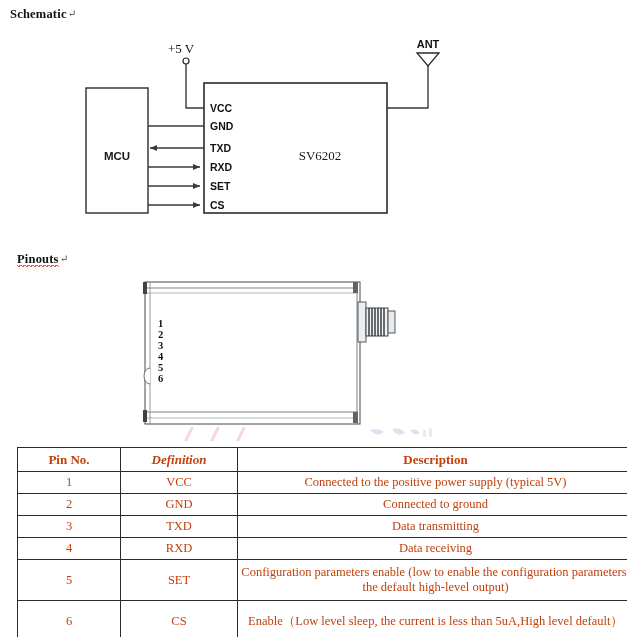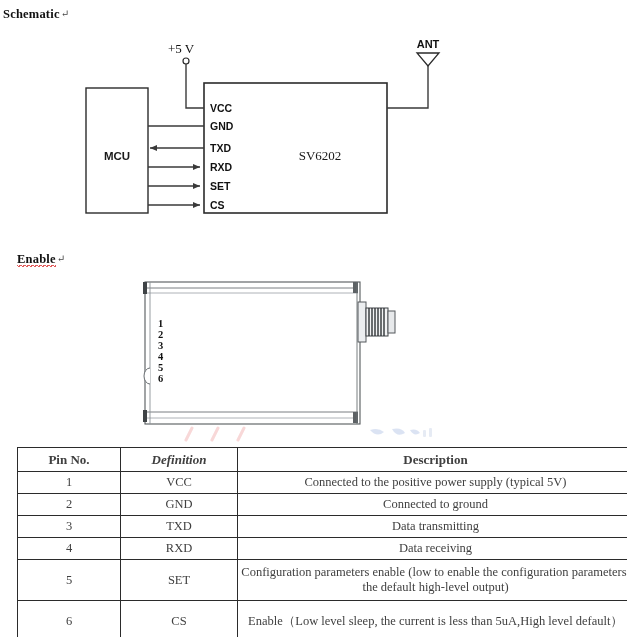--- a/index.html
+++ b/index.html
@@ -25,21 +25,21 @@
   
   .heading {
     position: absolute;
     font-family: "Liberation Serif", "DejaVu Serif", serif;
     font-weight: bold;
     font-size: 12.5px;
     letter-spacing: 0.2px;
     color: #111111;
     white-space: nowrap;
   }
-  #heading-schematic { left: 3px; top: 7px; }
+  #heading-schematic { left: 10px; top: 7px; }
   #heading-pinouts   { left: 17px; top: 252px; }
   .pilcrow {
     font-size: 10px;
     font-weight: normal;
     color: #444;
     vertical-align: 1px;
     margin-left: 1px;
   }
   .misspell {
     background-image: repeating-linear-gradient(
@@ -87,21 +87,21 @@
     border-collapse: collapse;
     width: 595px;
     table-layout: fixed;
     background: #ffffff;
   }
   table.pin-table td, table.pin-table th {
     border: 1px solid #2b2b2b;
     text-align: center;
     vertical-align: middle;
     font-family: "Liberation Serif", "DejaVu Serif", serif;
-    color: #404040;
+    color: #c2410c;
     padding: 1px 3px;
   }
   table.pin-table thead th {
     font-weight: bold;
     font-size: 13px;
     height: 21px;
     line-height: 17px;
   }
   table.pin-table tbody td {
     font-weight: normal;
@@ -162,21 +162,21 @@
 
       <path d="M148,139 L200,139" fill="none" stroke="#3a3a3a" stroke-width="1.4" marker-end="url(#arrR)"></path>
 
       <path d="M148,158 L200,158" fill="none" stroke="#3a3a3a" stroke-width="1.4" marker-end="url(#arrR)"></path>
 
       <path d="M148,177 L200,177" fill="none" stroke="#3a3a3a" stroke-width="1.4" marker-end="url(#arrR)"></path>
     </svg>
   </div>
 
   <div class="heading" id="heading-pinouts">
-    <span class="misspell">Enable</span><span class="pilcrow">↵</span>
+    <span class="misspell">Pinouts</span><span class="pilcrow">↵</span>
   </div>
 
   <div id="pinout-figure">
     <svg id="pinout-svg" width="627" height="165" viewBox="0 0 627 165" xmlns="http://www.w3.org/2000/svg">
 
       <rect x="145" y="10" width="215" height="142" fill="#ffffff" stroke="#55595c" stroke-width="1.1"></rect>
 
       <path d="M147,16 L358,16" fill="none" stroke="#7a7e82" stroke-width="1"></path>
       <path d="M147,21 L358,21" fill="none" stroke="#9aa0a4" stroke-width="0.8"></path>
 

